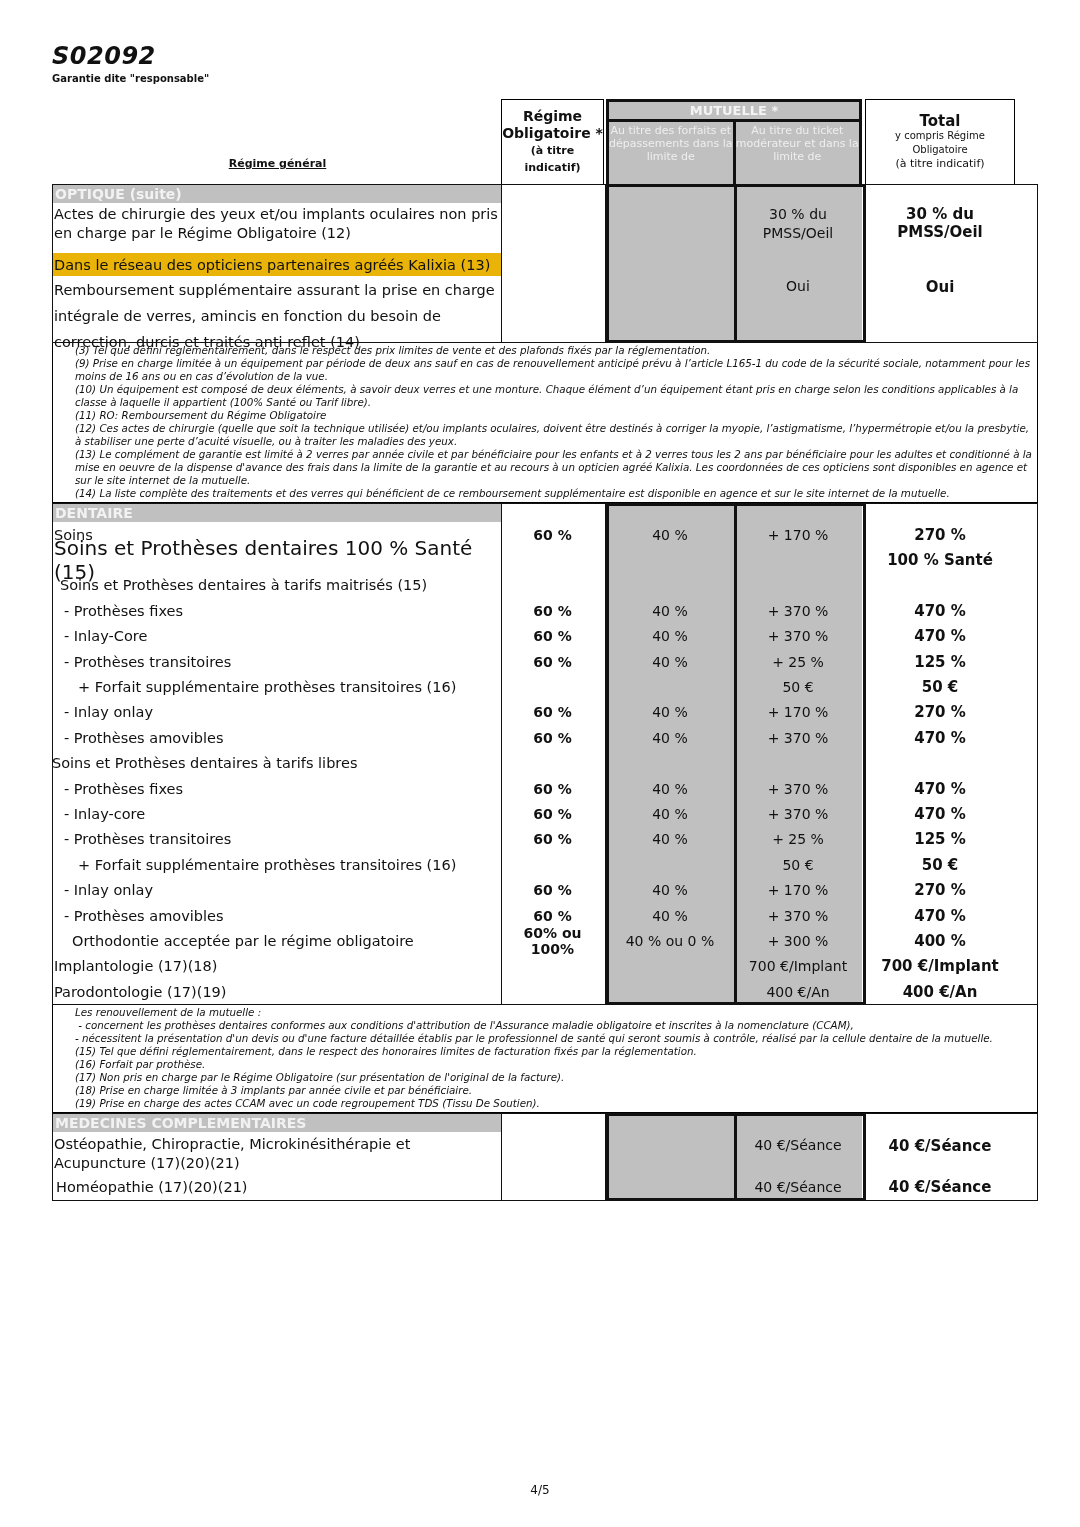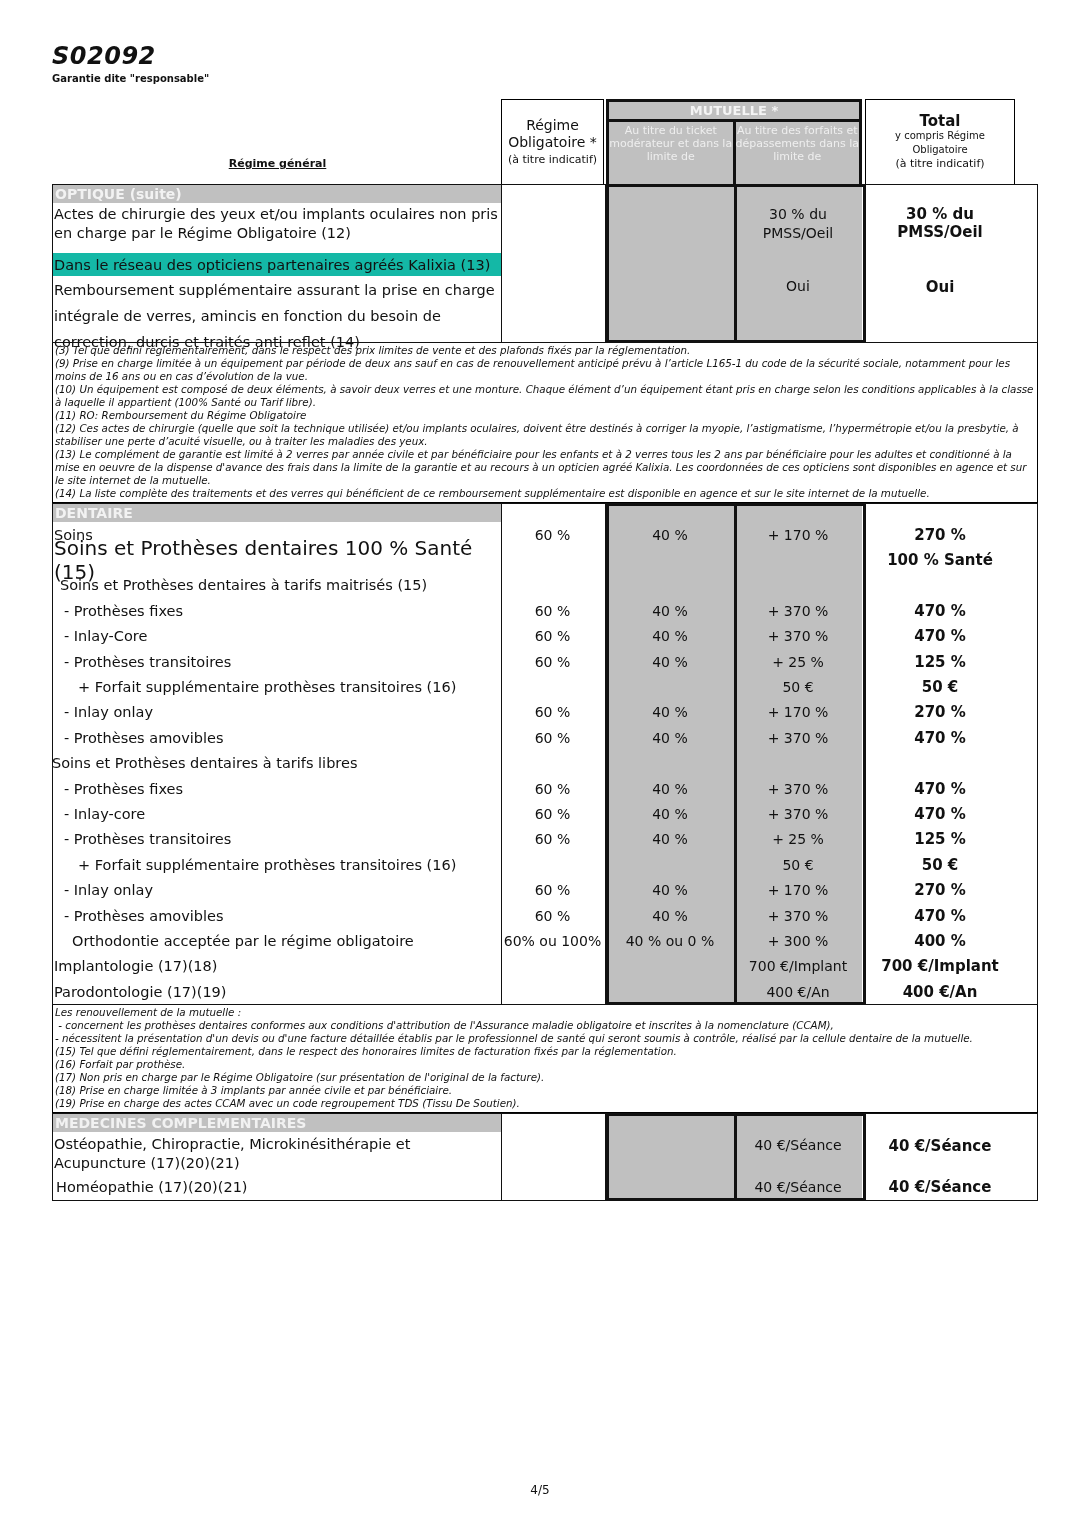--- a/index.html
+++ b/index.html
@@ -5,21 +5,21 @@
   html, body { margin:0; padding:0; background:#fff; }
   body { width:1080px; height:1527px; position:relative; font-family:"DejaVu Sans", sans-serif; color:#111; overflow:hidden; }
   .doc-title { position:absolute; left:52px; top:42px; font-size:24px; font-weight:bold; font-style:italic; letter-spacing:0.5px; }
   .doc-subtitle { position:absolute; left:52px; top:73px; font-size:10px; font-weight:bold; }
   .page-number { position:absolute; left:0; width:1080px; top:1483px; text-align:center; font-size:12px; }
 
   .grid { position:absolute; left:52px; top:99px; width:986px; }
   .row { position:relative; display:flex; width:986px; }
   .c { box-sizing:border-box; display:flex; align-items:center; justify-content:center; text-align:center; font-size:14px; }
   .c0 { width:449px; justify-content:flex-start; text-align:left; padding-left:2px; }
-  .c1 { width:103px; }
+  .c1 { width:103px;font-weight:bold; }
   .gap1 { width:2px; }
   .c2 { width:128px; background:#c0c0c0; }
   .c3 { width:128px; background:#c0c0c0; }
   .gap2 { width:3px; }
   .c4 { width:150px; font-weight:bold; }
 
   
   .hdr { height:85px; }
   .hdr .c0 { justify-content:center; text-align:center; font-size:11px; font-weight:bold; text-decoration:underline; align-items:flex-end; padding-bottom:14px; }
   .hdr .c1 { flex-direction:column; font-size:14px; line-height:17px; border:1px solid #000; border-bottom:none; }
@@ -29,23 +29,23 @@
   .mut-subs { display:flex; flex:1; }
   .mut-sub { flex:1; color:#eeeeee; font-size:11px; line-height:13px; text-align:center; padding-top:2px; }
   .mut-sub + .mut-sub { border-left:3px solid #111; }
   .hdr .c4 { flex-direction:column; font-weight:normal; border:1px solid #000; border-bottom:none; line-height:14px; }
   .hdr .c4 .big { font-size:15px; font-weight:bold; margin-bottom:1px; }
   .hdr .c4 small { font-size:10px; }
 
   
   .block { position:relative; }
   .section-head { height:19px; width:449px; background:#c0c0c0; color:#f2f2f2; font-size:14px; font-weight:bold; padding-left:3px; display:flex; align-items:center; box-sizing:border-box; }
-  .subsec { background:#14b8a6; color:#111; font-weight:normal; }
+  .subsec { background:#eab308; color:#111; font-weight:normal; }
   .notes { position:relative; box-sizing:border-box; border:1px solid #000; padding:1px 1px 2px 2px; font-size:10.3px; font-style:italic; line-height:13px; width:986px; }
-  .notes div { white-space:pre-wrap; }
+  .notes div { white-space:pre-wrap;margin-left:20px; }
 
   .frame { position:absolute; box-sizing:border-box; pointer-events:none; }
 </style>
 </head>
 <body>
 
 <div class="doc-title">S02092</div>
 <div class="doc-subtitle">Garantie dite "responsable"</div>
 
 <div class="grid">
@@ -54,22 +54,22 @@
     <div class="c c0">Régime général</div>
     <div class="c c1">
       <span>Régime</span>
       <span>Obligatoire *</span>
       <small>(à titre indicatif)</small>
     </div>
     <div class="gap1"></div>
     <div class="mut">
       <div class="mut-title">MUTUELLE *</div>
       <div class="mut-subs">
+        <div class="mut-sub">Au titre des forfaits et dépassements dans la limite de</div>
         <div class="mut-sub">Au titre du ticket modérateur et dans la limite de</div>
-        <div class="mut-sub">Au titre des forfaits et dépassements dans la limite de</div>
       </div>
     </div>
     <div class="gap2"></div>
     <div class="c c4">
       <span class="big">Total</span>
       <small>y compris Régime Obligatoire</small>
       <span style="font-size:11px">(à titre indicatif)</span>
     </div>
   </div>
 

